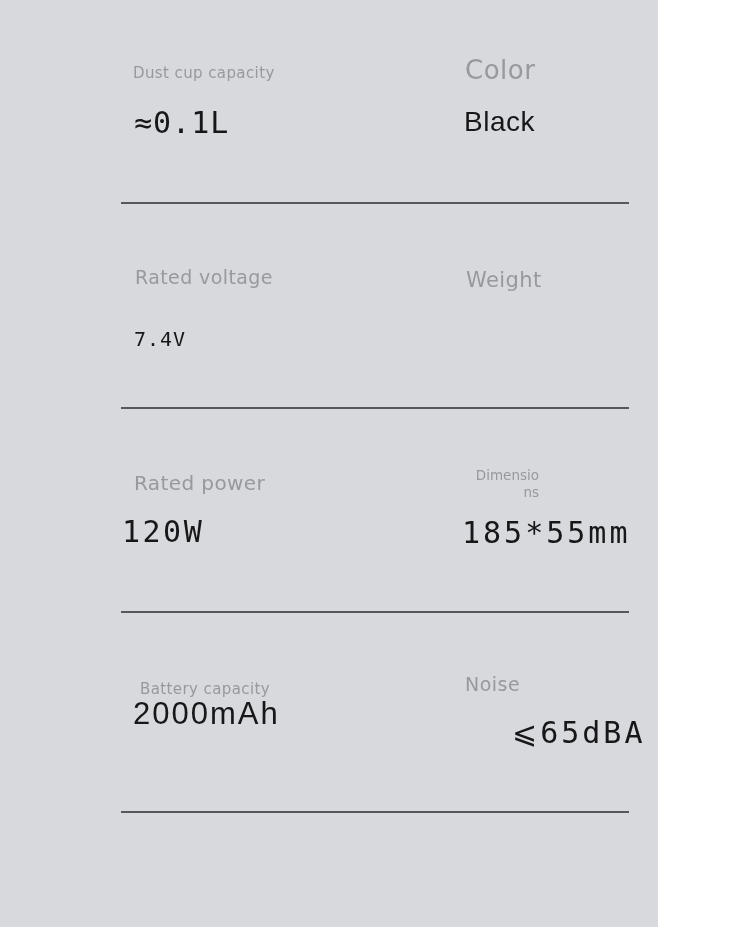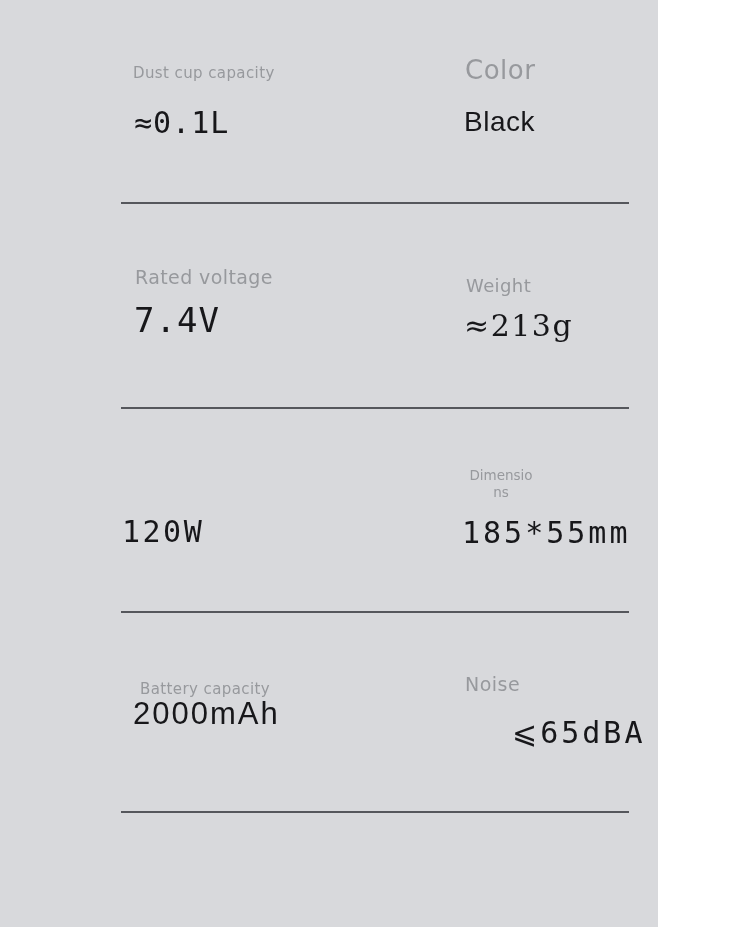--- a/index.html
+++ b/index.html
@@ -17,28 +17,28 @@
   .divider{position:absolute;left:121px;width:508px;height:2px;background:#55575c;}
 
   
   .l1{left:133px;top:65px;font-size:15px;letter-spacing:0.4px;}
   .v1{left:134px;top:106px;font-size:30px;letter-spacing:1px;}
   .rl1{left:465px;top:56px;font-size:26px;letter-spacing:0.5px;text-align:center;}
   .rv1{left:464px;top:106px;font-size:28px;letter-spacing:0.5px;}
   .d1{top:202px;}
   
   .l2{left:135px;top:267px;font-size:19px;letter-spacing:0.4px;}
-  .v2{left:134px;top:301px;font-size:34px;letter-spacing:1px;}
-  .rl2{left:466px;top:276px;font-size:18px;letter-spacing:0.4px;}
+  .v2{left:134px;top:328px;font-size:20px;letter-spacing:1px;}
+  .rl2{left:466px;top:268px;font-size:21px;letter-spacing:0.4px;}
   .rv2{left:464px;top:309px;font-size:30px;letter-spacing:1.5px;}
   .d2{top:407px;}
   
   .l3{left:134px;top:472px;font-size:20px;letter-spacing:0.4px;}
   .v3{left:122px;top:515px;font-size:30px;letter-spacing:2.5px;}
-  .rl3{left:463px;top:467px;width:76px;font-size:13.5px;line-height:17px;text-align:center;white-space:normal;}
+  .rl3{left:463px;top:467px;width:76px;font-size:13.5px;line-height:17px;text-align:right;white-space:normal;}
   .rv3{left:462px;top:516px;font-size:30px;letter-spacing:3px;}
   .d3{top:611px;}
   
   .l4{left:140px;top:681px;font-size:15px;letter-spacing:0.4px;}
   .v4{left:133px;top:696px;font-size:31px;letter-spacing:2px;}
   .rl4{left:465px;top:674px;font-size:19px;letter-spacing:0.5px;}
   .rv4{left:464px;top:716px;font-size:30px;letter-spacing:3px;margin-left:48px;}
   .d4{top:811px;}
 </style>
 </head>
@@ -48,23 +48,23 @@
 
   <div class="cell lbl l1">Dust cup capacity</div>
   <div class="cell val mono v1">≈0.1L</div>
   <div class="cell lbl rl1">Color</div>
   <div class="cell val sans rv1">Black</div>
   <div class="divider d1"></div>
 
   <div class="cell lbl l2">Rated voltage</div>
   <div class="cell val mono v2">7.4V</div>
   <div class="cell lbl rl2">Weight</div>
-  <div class="cell val serif rv2">≈213g</div>
   <div class="divider d2"></div>
 
+  <div class="cell lbl l3">Rated power</div>
   <div class="cell val mono v3">120W</div>
   <div class="cell lbl rl3">
     <span>Dimensio</span><br>
     <span>ns</span>
   </div>
   <div class="cell val mono rv3">185*55mm</div>
   <div class="divider d3"></div>
 
   <div class="cell lbl l4">Battery capacity</div>
   <div class="cell val sans v4">2000mAh</div>

